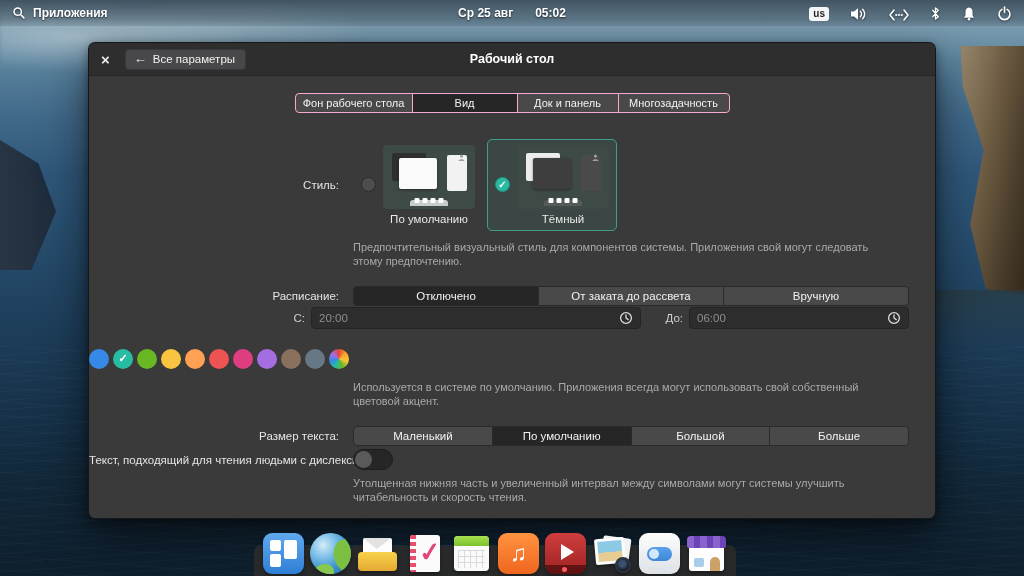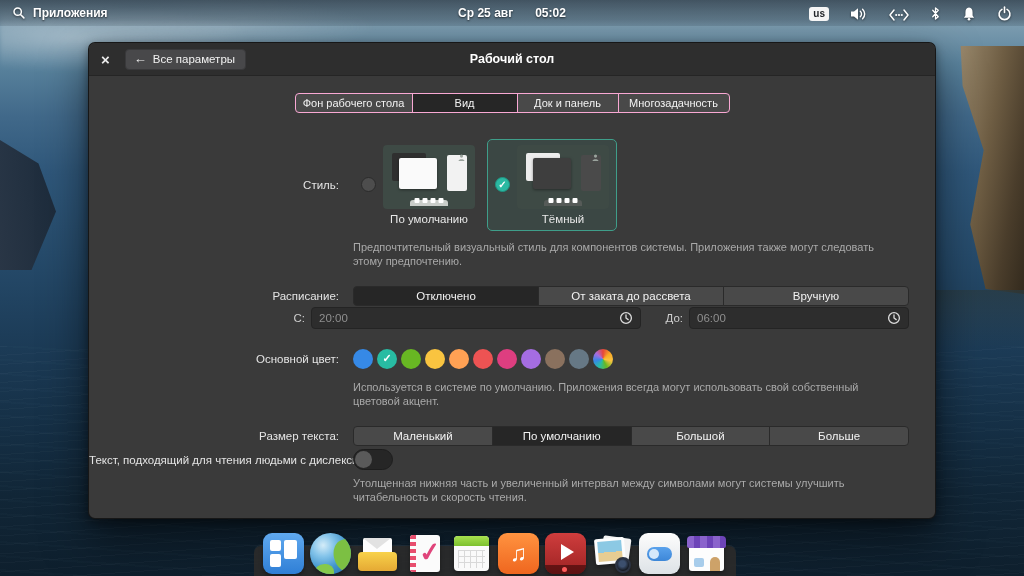--- a/index.html
+++ b/index.html
@@ -357,21 +357,21 @@
                   <i></i>
                   <i></i>
                 </div>
             </div>
             <span class="card-label">Тёмный</span>
           </div>
         </div>
       </div>
     </div>
 
-    <div class="desc style-desc">Предпочтительный визуальный стиль для компонентов системы. Приложения также могут следовать этому предпочтению.</div>
+    <div class="desc style-desc">Предпочтительный визуальный стиль для компонентов системы. Приложения свой могут следовать этому предпочтению.</div>
 
     <div class="row seg-row schedule-row">
       <div class="row-label">Расписание:</div>
       <div class="segments">
         <div class="seg active">Отключено</div>
         <div class="seg">От заката до рассвета</div>
         <div class="seg">Вручную</div>
       </div>
     </div>
 
@@ -392,21 +392,20 @@
         <span class="clock">
           <svg width="14" height="14" viewBox="0 0 14 14">
               <circle cx="7" cy="7" r="5.4" fill="none" stroke="#dcdcdc" stroke-width="1.3"></circle>
               <path d="M7 3.8 L7 7 L9.2 8.6" stroke="#dcdcdc" stroke-width="1.3" fill="none" stroke-linecap="round"></path>
             </svg>
         </span>
       </div>
     </div>
 
     <div class="row accent-row">
-      <div class="row-label">Основной цвет:</div>
       <div class="dots">
         <span class="dot" style="background: rgb(54, 137, 230);"></span>
         <span class="dot" style="background: rgb(40, 188, 163);">✓</span>
         <span class="dot" style="background: rgb(104, 183, 35);"></span>
         <span class="dot" style="background: rgb(249, 196, 64);"></span>
         <span class="dot" style="background: rgb(255, 161, 84);"></span>
         <span class="dot" style="background: rgb(237, 83, 83);"></span>
         <span class="dot" style="background: rgb(222, 62, 128);"></span>
         <span class="dot" style="background: rgb(165, 109, 226);"></span>
         <span class="dot" style="background: rgb(138, 113, 94);"></span>

